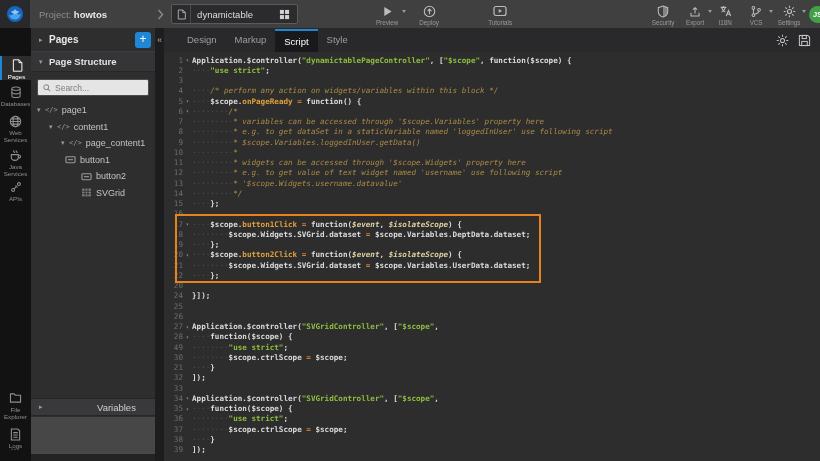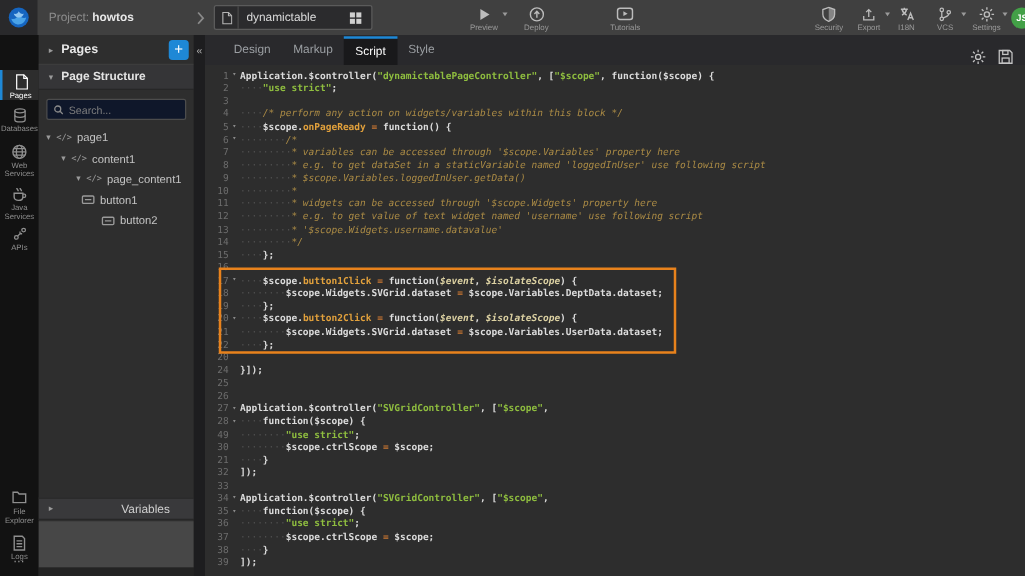--- a/index.html
+++ b/index.html
@@ -58,42 +58,42 @@
   .panel-head { height:24px; border-bottom:1px solid #3c3c3c; display:flex;
     align-items:center; padding:0 4px 0 8px; }
   .caret { color:#9a9a9a; font-size:7px; width:8px; display:inline-block; flex:none; }
   .panel-head .ttl { font-size:10px; font-weight:bold; color:#e8e8e8; margin-left:2px; flex:1; }
   .add-btn { width:16px; height:16px; background:var(--accent,#1e88d6); border-radius:3px;
     color:#fff; font-size:12px; line-height:14px; text-align:center; cursor:pointer; }
   .section-head { height:20px; background:#353537; border-bottom:1px solid #272727;
     display:flex; align-items:center; padding-left:8px; }
   .section-head .ttl { font-size:9.5px; font-weight:bold; color:#e4e4e4; margin-left:2px; }
   .search-row { padding:7px 6px 6px 6px; }
-  .search-box { height:17px; background:#0f172a; border:1px solid #4c4c4c; border-radius:2px;
+  .search-box { height:17px; background:#e5e5e5; border:1px solid #4c4c4c; border-radius:2px;
     display:flex; align-items:center; padding:0 5px; }
   .search-box .ph { font-size:8.5px; color:#7d7d7d; margin-left:4px; }
   .tree-row { height:16.5px; display:flex; align-items:center; cursor:pointer; }
   .tree-row .ticon { color:#9a9a9a; display:flex; align-items:center; margin-right:4px; }
   .ticon-markup { font-family:"DejaVu Sans Mono", monospace; font-size:7px; color:#9a9a9a; }
   .tree-row .tlbl { font-size:9px; color:#c4c4c4; }
   .vars-head { position:absolute; top:370px; left:0; right:0; height:18px; background:#39393b;
     border-top:1px solid #272727; border-bottom:1px solid #272727; display:flex;
     align-items:center; padding-left:8px;gap:48px; }
   .vars-head .ttl { font-size:9.5px; color:#cfcfcf; margin-left:2px; }
   .panel-light { position:absolute; top:389px; left:0; right:0; bottom:7px; background:#474747; }
   .panel-foot { position:absolute; left:0; right:0; bottom:0; height:7px; background:#232323; }
 
   
   .divider { position:absolute; top:28px; left:155px; width:9px; bottom:0; background:#1d1d1f; }
   .collapse-btn { margin-top:6px; color:#b0b0b0; font-size:8.5px; text-align:center;
     cursor:pointer; line-height:12px; }
 
   
   .main { position:absolute; top:28px; left:164px; right:0; bottom:0; }
-  .tabbar { height:24px; background:#29292c; display:flex; align-items:flex-end;
+  .tabbar { height:24px; background:#29292c; display:flex; align-items:center;
     padding-left:14px; }
   .tab { font-size:9.5px; color:#9b9fa3; padding:0 9px; line-height:24px; cursor:pointer; }
   .tab.active { background:#19191b; color:#fff; border-top:2px solid var(--accent,#1e88d6);
     line-height:21px; }
   .tab-icons { margin-left:auto; display:flex; align-items:center; gap:9px; margin-right:9px;
     color:#c4c4c4; }
   .tab-icons .ti { display:flex; cursor:pointer; }
 
   .editor { position:absolute; top:24px; left:0; right:0; bottom:0; background:#2d2d2d;
     padding-top:3px; font-family:"DejaVu Sans Mono", monospace; }
@@ -364,20 +364,30 @@
         <div class="tree-row" style="padding-left: 42px;">
           <span class="caret"></span>
           <span class="ticon">
             <svg width="11" height="11" viewBox="0 0 12 12">
               <rect x="1" y="3" width="10" height="6.5" rx="1" stroke="currentColor" fill="none" stroke-width="1.2"></rect>
               <path d="M3.2 6.2h5.6" stroke="currentColor" fill="none" stroke-width="1.2"></path>
             </svg>
           </span>
           <span class="tlbl">button2</span>
         </div>
+        <div class="tree-row" style="padding-left: 42px;">
+          <span class="caret"></span>
+          <span class="ticon">
+            <svg width="11" height="11" viewBox="0 0 12 12">
+              <rect x="1.2" y="1.8" width="9.6" height="8.4" fill="currentColor" opacity=".75"></rect>
+              <path d="M1.2 4.6h9.6M1.2 7.4h9.6M4.4 1.8v8.4M7.6 1.8v8.4" stroke="#2e2e2e" stroke-width="1"></path>
+            </svg>
+          </span>
+          <span class="tlbl">SVGrid</span>
+        </div>
       </div>
     <div class="vars-head">
       <span class="caret">▸</span>
       <span class="ttl">Variables</span>
     </div>
     <div class="panel-light"></div>
     <div class="panel-foot"></div>
   </div>
 
   <div class="divider">

